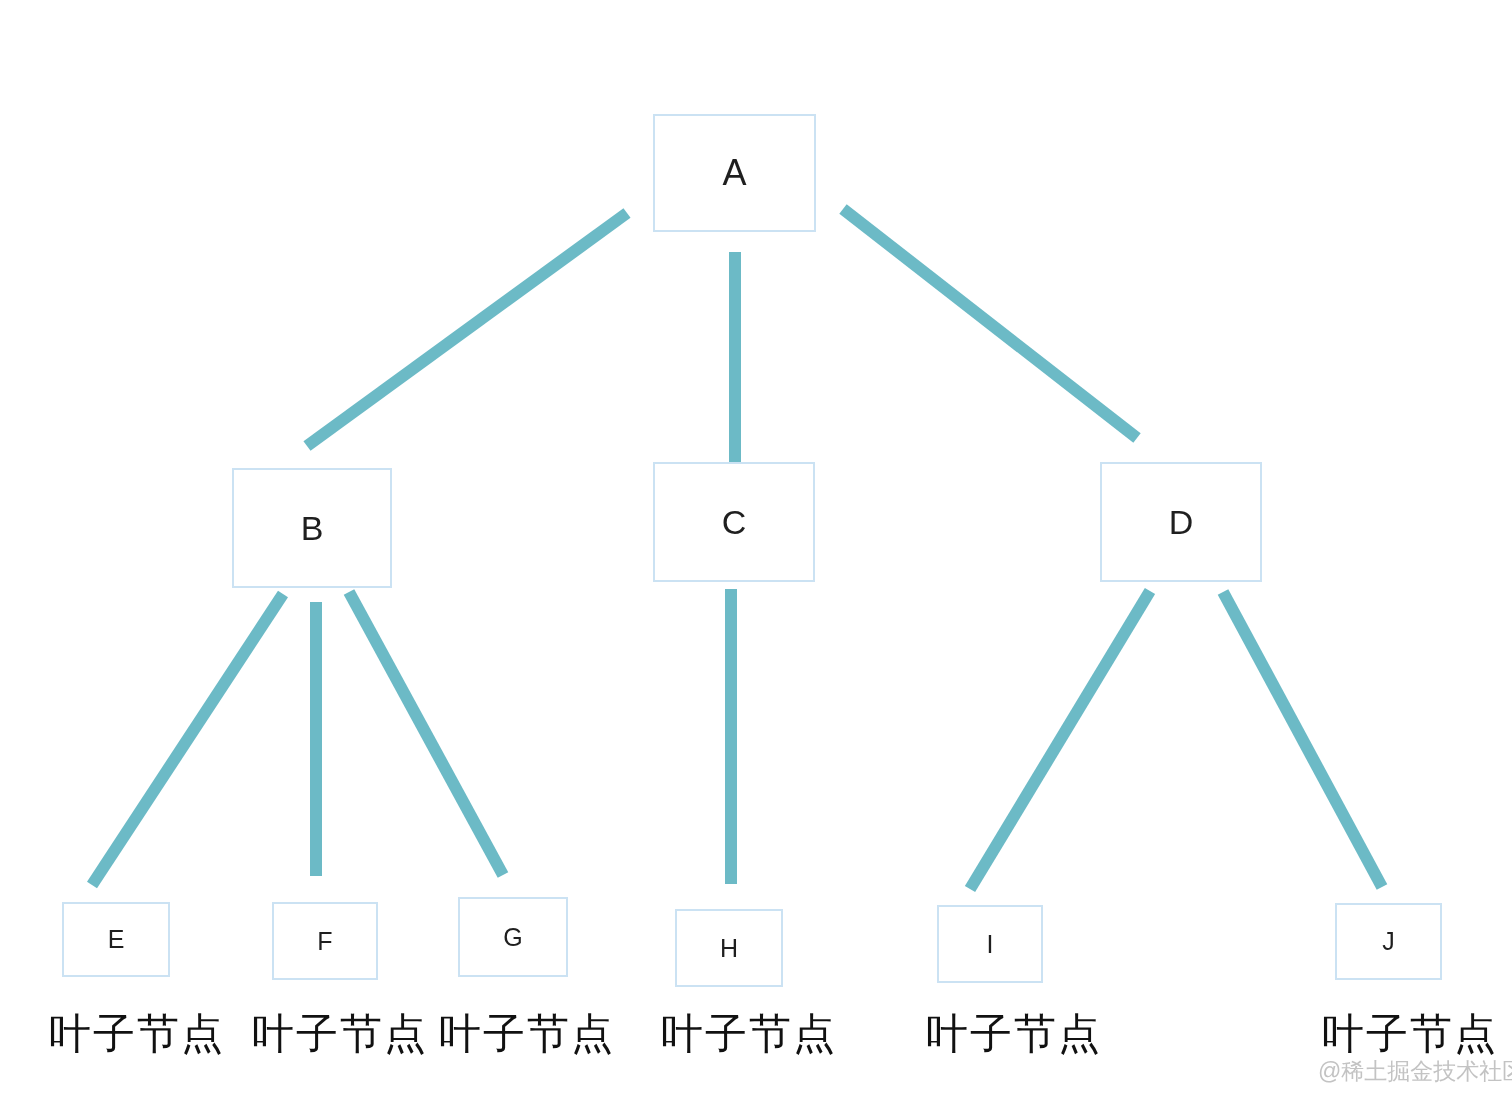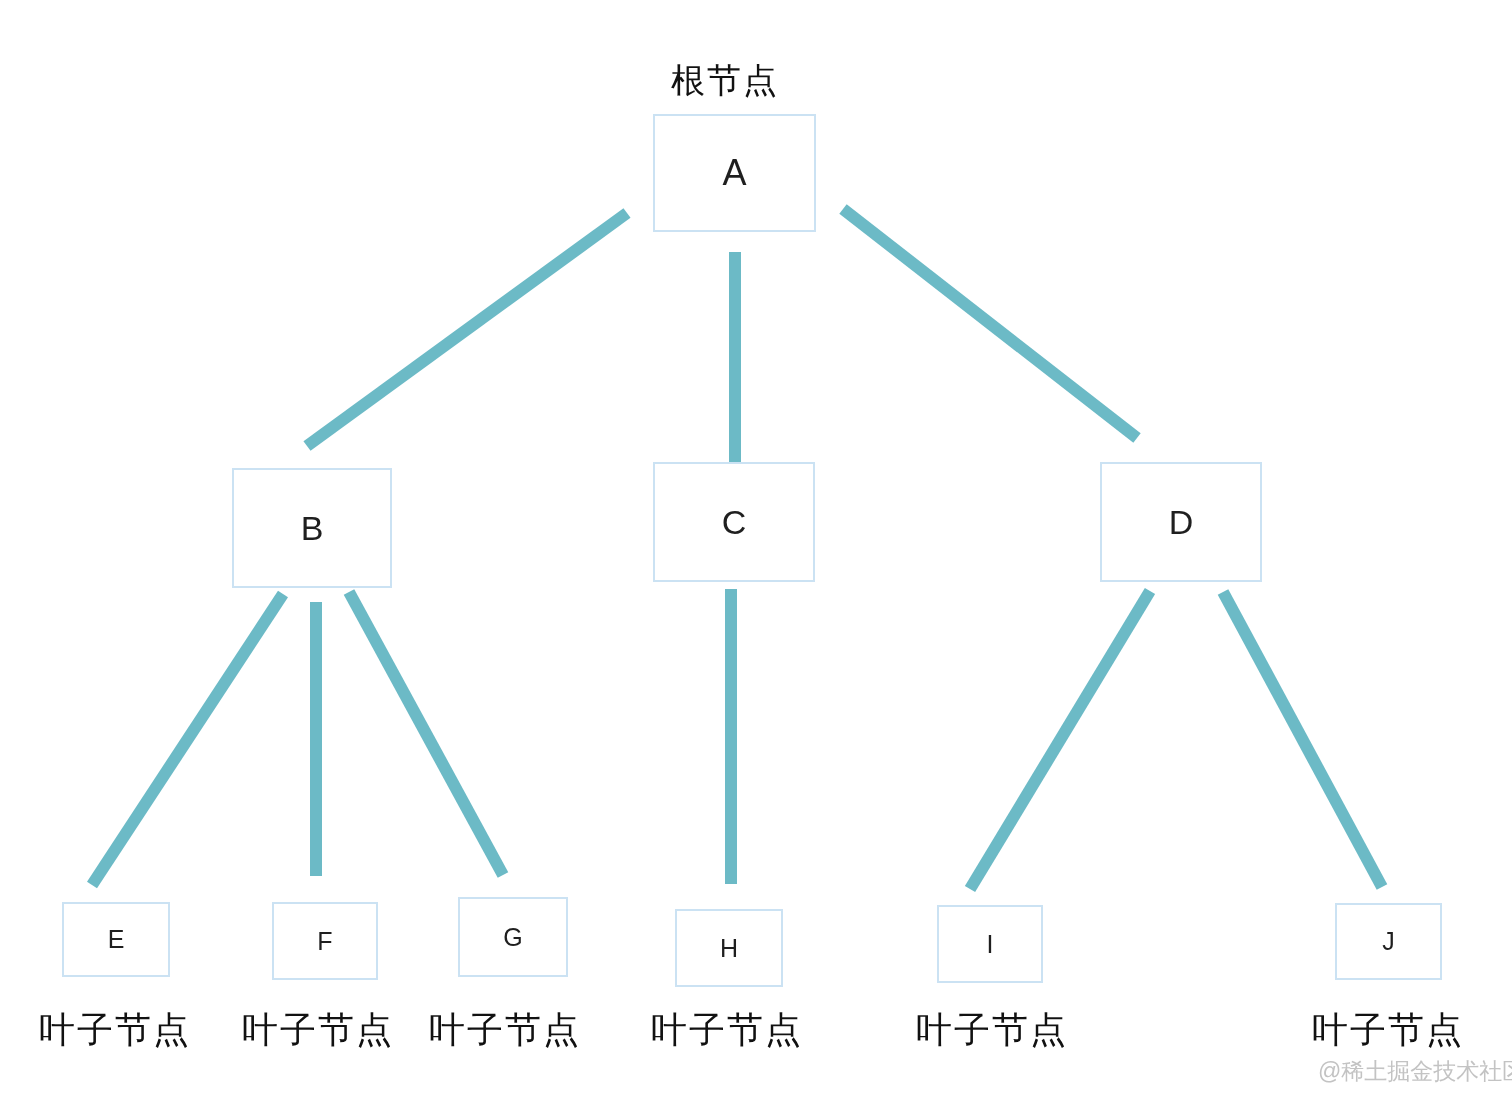--- a/index.html
+++ b/index.html
@@ -54,22 +54,22 @@
     text-align: center;
     font-size: 34px;
     font-weight: 500;
     color: #111111;
     letter-spacing: 2px;
   }
   .leaf-caption {
     position: absolute;
     top: 1006px;
     width: 220px;
-    text-align: center;
-    font-size: 36px;
+    text-align: right;
+    font-size: 42px;
     font-weight: 500;
     color: #111111;
     letter-spacing: 2px;
   }
   #caption-E { left: 5px; }
   #caption-F { left: 208px; }
   #caption-G { left: 395px; }
   #caption-H { left: 617px; }
   #caption-I { left: 882px; }
   #caption-J { left: 1278px; }
@@ -95,21 +95,20 @@
       <line x1="843" y1="209" x2="1137" y2="438"></line>
       <line x1="283" y1="594" x2="92" y2="885"></line>
       <line x1="316" y1="602" x2="316" y2="876"></line>
       <line x1="349" y1="592" x2="503" y2="875"></line>
       <line x1="731" y1="589" x2="731" y2="884"></line>
       <line x1="1150" y1="591" x2="970" y2="889"></line>
       <line x1="1223" y1="592" x2="1382" y2="887"></line>
     </g>
   </svg>
 
-  <div class="root-label">根节点</div>
 
   <div id="node-A" class="node-box big">A</div>
   <div id="node-B" class="node-box big">B</div>
   <div id="node-C" class="node-box big">C</div>
   <div id="node-D" class="node-box big">D</div>
   <div id="node-E" class="node-box small">E</div>
   <div id="node-F" class="node-box small">F</div>
   <div id="node-G" class="node-box small">G</div>
   <div id="node-H" class="node-box small">H</div>
   <div id="node-I" class="node-box small">I</div>

